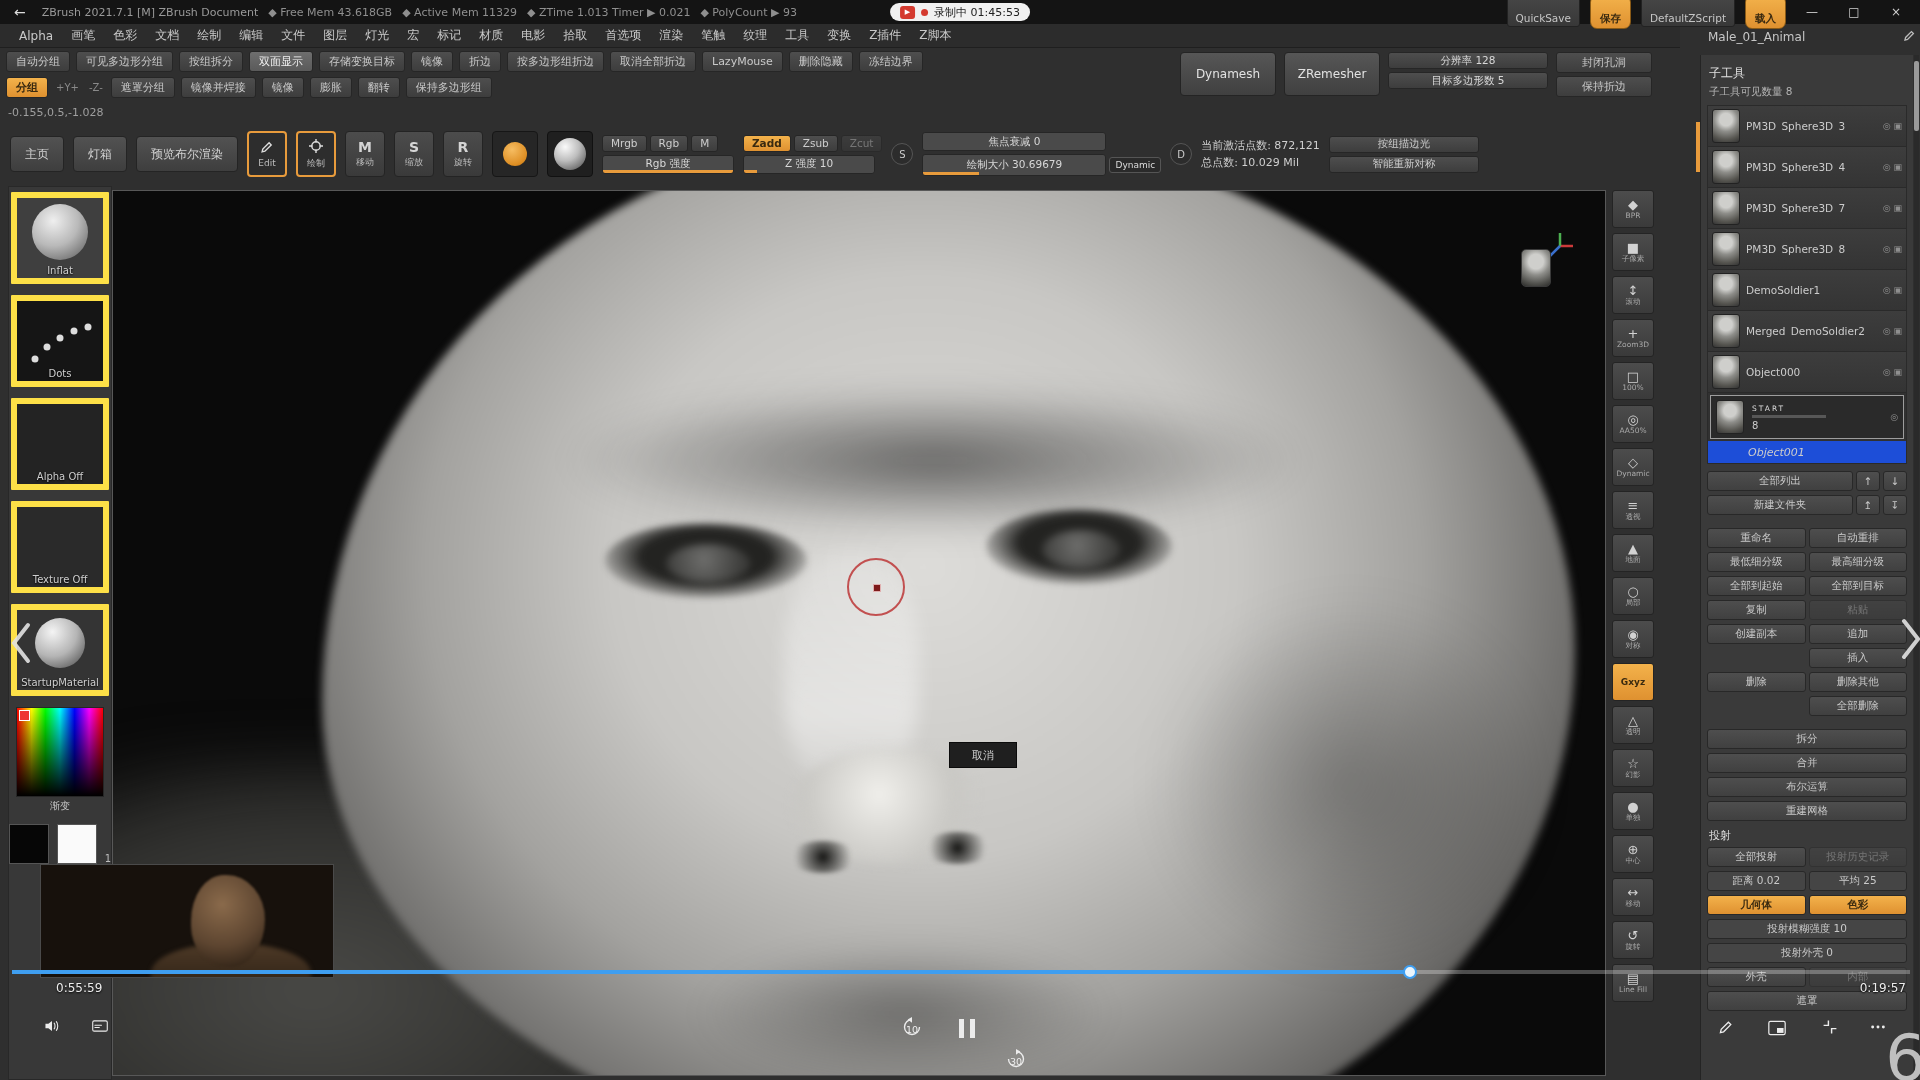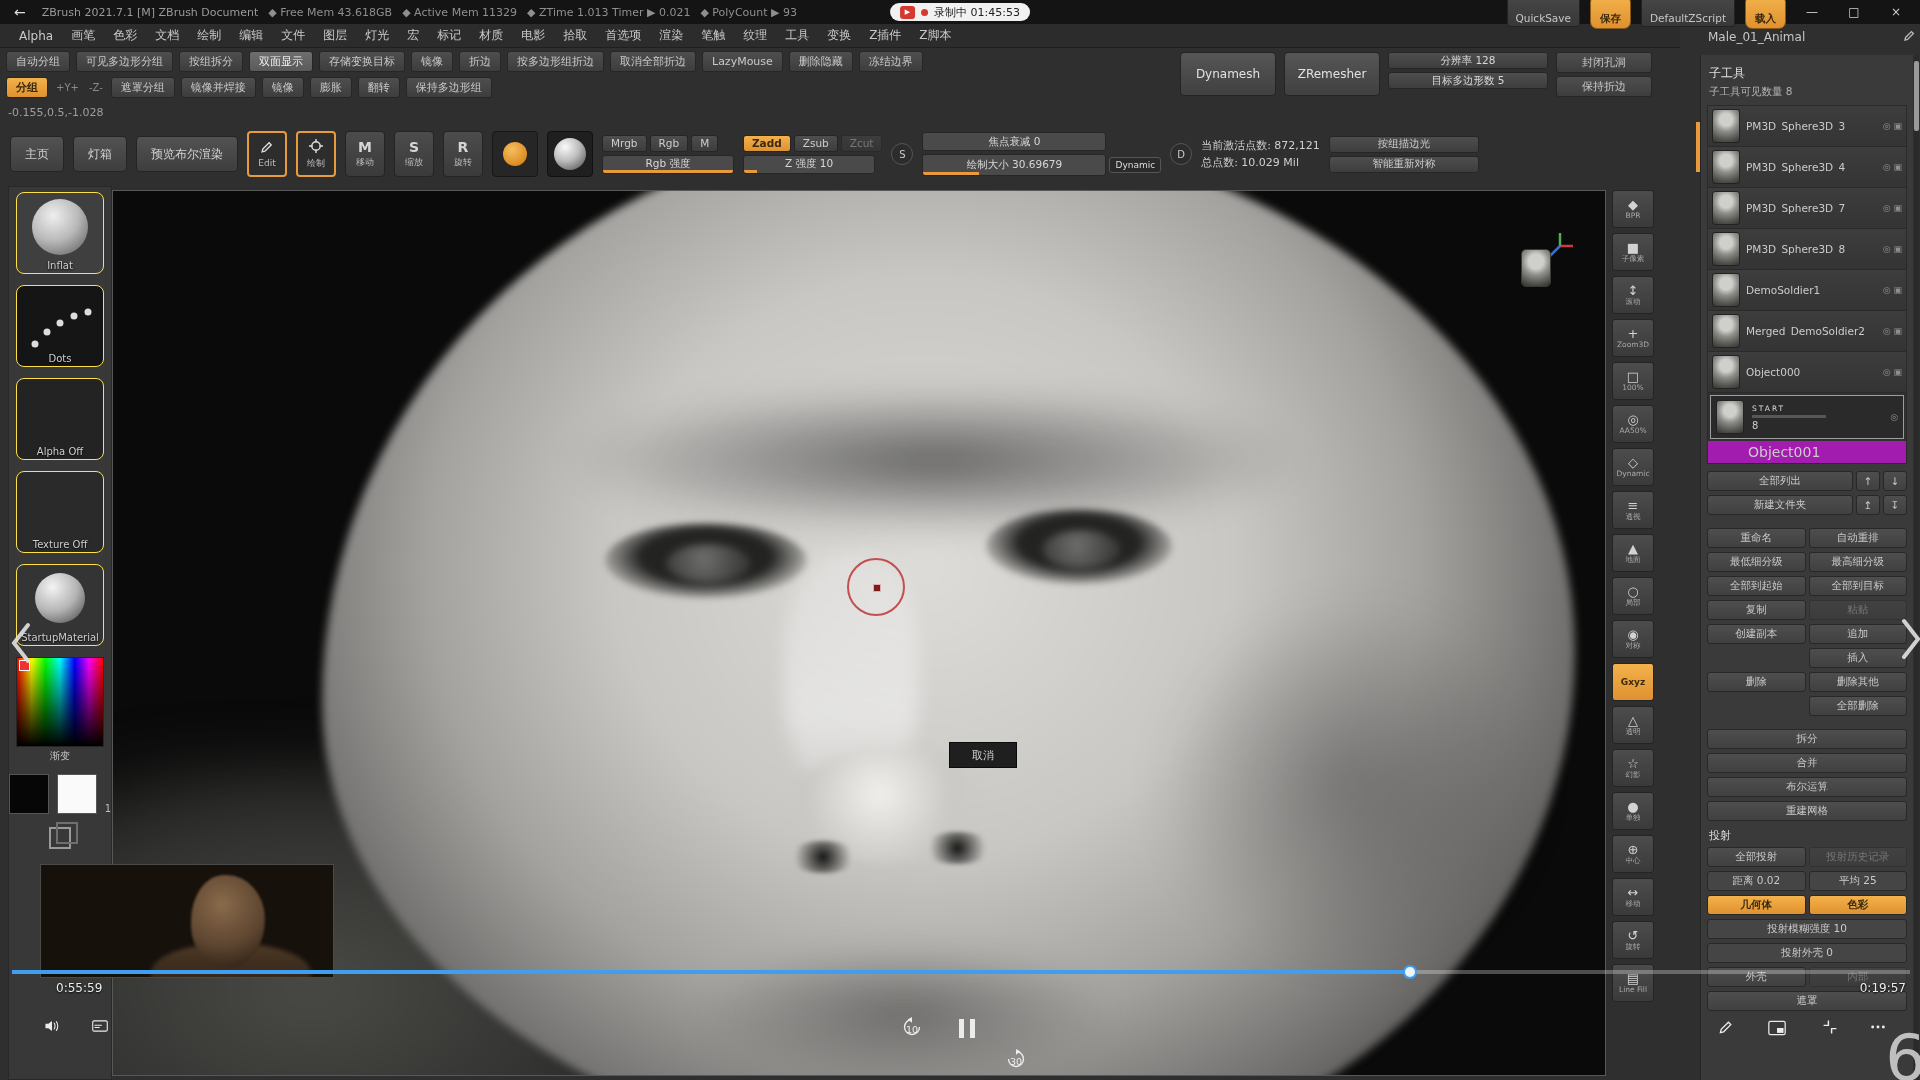--- a/index.html
+++ b/index.html
@@ -59,21 +59,21 @@
   .slider.wide{width:170px;}
   .slider.mid{width:118px;}
   .slider.tall{height:20px;}
   .badge{width:20px;height:20px;border-radius:50%;background:#2c2c2c;border:1px solid #555;color:#ccc;font-size:10px;display:flex;align-items:center;justify-content:center;}
   .chip{height:14px;background:#2a2a2a;border:1px solid #555;border-radius:3px;color:#ddd;font-size:9px;padding:0 5px;display:flex;align-items:center;}
   .points{font-size:11px;color:#cfcfcf;line-height:1.55;white-space:nowrap;}
 
   
   .tray{position:absolute;left:8px;top:186px;bottom:0;width:102px;background:#383838;border:1px solid #282828;display:flex;flex-direction:column;align-items:center;gap:11px;padding-top:5px;z-index:5;}
   .tray-item{display:flex;flex-direction:column;align-items:center;gap:2px;}
-  .tray-thumb{width:86px;height:80px;position:relative;border:1px solid #fde047;border-radius:8px;overflow:hidden;}
+  .tray-thumb{width:86px;height:80px;position:relative;border:6px solid #fde047;border-radius:1px;overflow:hidden;}
   .tray-label{position:absolute;left:0;bottom:2px;width:100%;text-align:center;font-size:10px;color:#cfcfcf;text-shadow:0 1px 2px #000;}
   .t-brush{background:#3f3f3f;}
   .t-brush .ball{position:absolute;left:15px;top:6px;width:56px;height:56px;border-radius:50%;background:radial-gradient(circle at 38% 30%,#efefef,#b9b9b9 48%,#707070 85%,#4a4a4a);}
   .t-stroke{background:#151515;}
   .t-alpha{background:#232323;}
   .t-texture{background:#2a2a2a;}
   .t-mat{background:#343434;}
   .t-mat .ball{position:absolute;left:18px;top:8px;width:50px;height:50px;border-radius:50%;background:radial-gradient(circle at 35% 28%,#f4f4f4,#b5b5b5 50%,#636363 85%,#3a3a3a);}
   .picker{width:86px;height:88px;position:relative;border:1px solid #262626;background:
      linear-gradient(to bottom, rgba(0,0,0,0) 0%, #000 100%),
@@ -126,21 +126,21 @@
   .sub-list{margin:2px 6px;border:1px solid #2a2a2a;background:#313131;}
   .sub-row{height:40px;display:flex;align-items:center;gap:6px;padding:0 4px;border-bottom:1px solid #2a2a2a;background:linear-gradient(#3d3d3d,#343434);}
   .sub-thumb{width:26px;height:32px;border-radius:3px;border:1px solid #222;background:radial-gradient(circle at 50% 30%,#cfcfcc 0 24%,#8e8e8a 46%,#55544f 78%,#333);flex:none;}
   .sub-name{flex:1;font-size:10.5px;color:#cccccc;white-space:nowrap;overflow:hidden;}
   .sub-icons{display:flex;gap:3px;font-size:9px;color:#8f8f8f;}
   .sub-selected{height:42px;margin:2px;border:1px solid #9d9d9d;background:#2a2a2a;display:flex;align-items:center;gap:8px;padding:0 5px;}
   .sel-col{display:flex;flex-direction:column;gap:2px;flex:1;}
   .sel-start{font-size:7.5px;letter-spacing:2px;color:#ddd;}
   .sel-track{width:74px;height:3px;background:#575757;}
   .sel-val{font-size:10px;color:#ccc;}
-  .sub-last{height:22px;display:flex;align-items:center;padding-left:40px;font-size:14px;color:#ccc;background:#a21caf;}
+  .sub-last{height:22px;display:flex;align-items:center;padding-left:40px;font-size:11px;color:#ccc;background:#1d4ed8;font-style:italic;}
   .panel-body{padding:5px 6px 0;display:flex;flex-direction:column;gap:4px;}
   .prow{display:grid;grid-template-columns:1fr 1fr;gap:3px;}
   .prow3{display:grid;grid-template-columns:1fr 24px 24px;gap:3px;}
   .pbtn{height:20px;background:linear-gradient(#4e4e4e,#404040);border:1px solid #282828;border-radius:3px;color:#c9c9c9;font-size:10.5px;display:flex;align-items:center;justify-content:center;white-space:nowrap;overflow:hidden;padding:0 3px;}
   .pbtn.dim{opacity:.4;}
   .pbtn.orange{background:linear-gradient(#f3b24b,#df9130);color:#3a2a10;font-weight:bold;}
   .pbtn.hidden{visibility:hidden;}
   .pbtn.darker{background:#454545;}
   .psec{font-size:11px;color:#dedede;padding:3px 2px 0;}
   .gap6{height:5px;}

